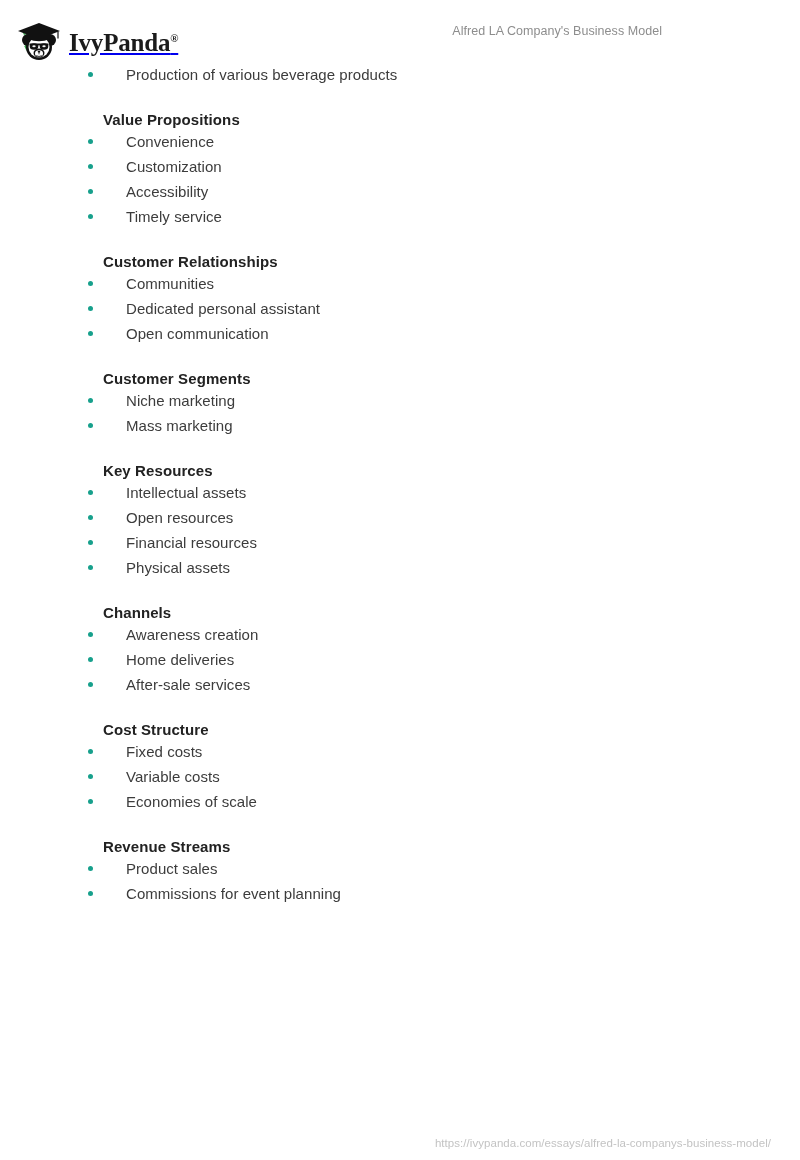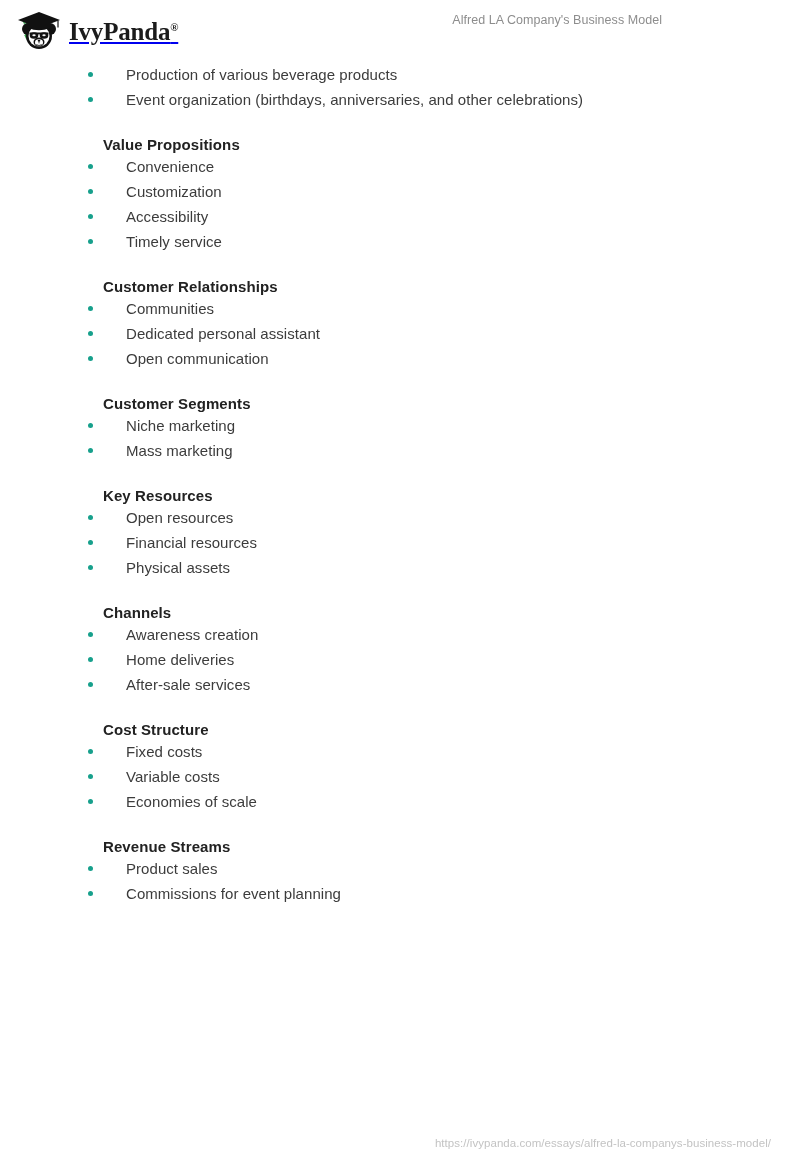--- a/index.html
+++ b/index.html
@@ -12,21 +12,21 @@
     height: 1160px;
     position: relative;
     font-family: "Liberation Sans", sans-serif;
     color: #3c3c3c;
     overflow: hidden;
   }
 
   
   .page-header {
     position: absolute;
-    top: 0;
+    top: 11px;
     left: 0;
     width: 692px;
     height: 62px;
     text-decoration: underline;
   }
   .brand {
     position: absolute;
     left: 14px;
     top: 9px;
     display: flex;
@@ -175,21 +175,20 @@
     <span class="brand-name"><span>IvyPanda</span><span class="reg">®</span></span>
   </a>
 
   <div class="header-title">Alfred LA Company's Business Model</div>
 </div>
 
 <div class="doc-body">
 
   <ul class="bullets blk-first-list">
     <li>Production of various beverage products</li>
-    <li>Event organization (birthdays, anniversaries, and other celebrations)</li>
   </ul>
 
   <h2 class="section-heading blk-heading">Value Propositions</h2>
   <ul class="bullets blk-list">
     <li>Convenience</li>
     <li>Customization</li>
     <li>Accessibility</li>
     <li>Timely service</li>
   </ul>
 
@@ -201,20 +200,21 @@
   </ul>
 
   <h2 class="section-heading blk-heading">Customer Segments</h2>
   <ul class="bullets blk-list">
     <li>Niche marketing</li>
     <li>Mass marketing</li>
   </ul>
 
   <h2 class="section-heading blk-heading">Key Resources</h2>
   <ul class="bullets blk-list">
+    <li>Intellectual assets</li>
     <li>Open resources</li>
     <li>Financial resources</li>
     <li>Physical assets</li>
   </ul>
 
   <h2 class="section-heading blk-heading">Channels</h2>
   <ul class="bullets blk-list">
     <li>Awareness creation</li>
     <li>Home deliveries</li>
     <li>After-sale services</li>

